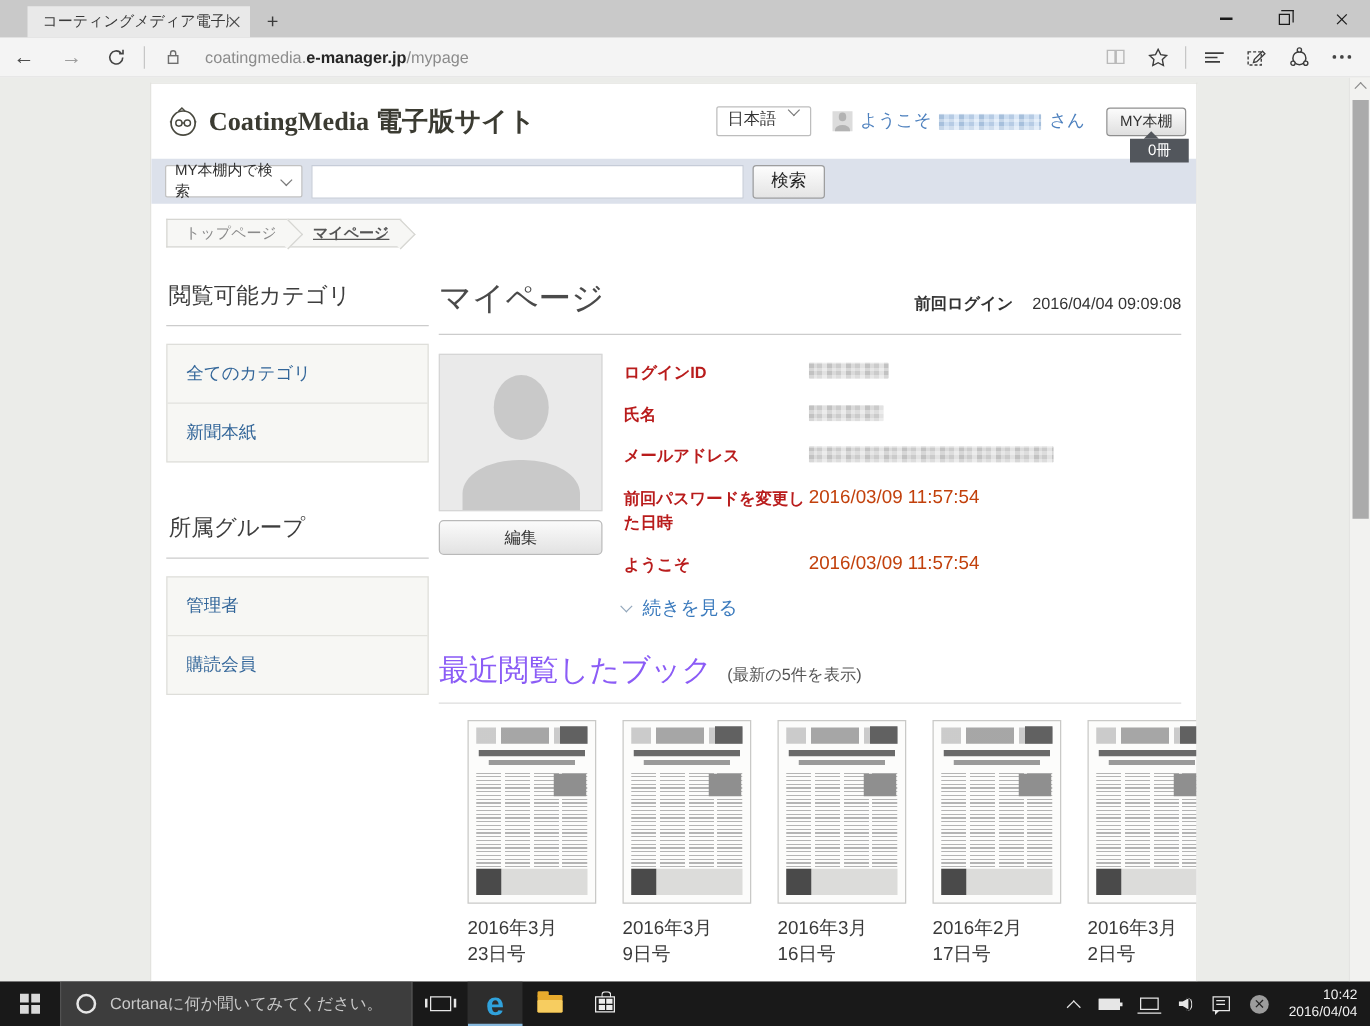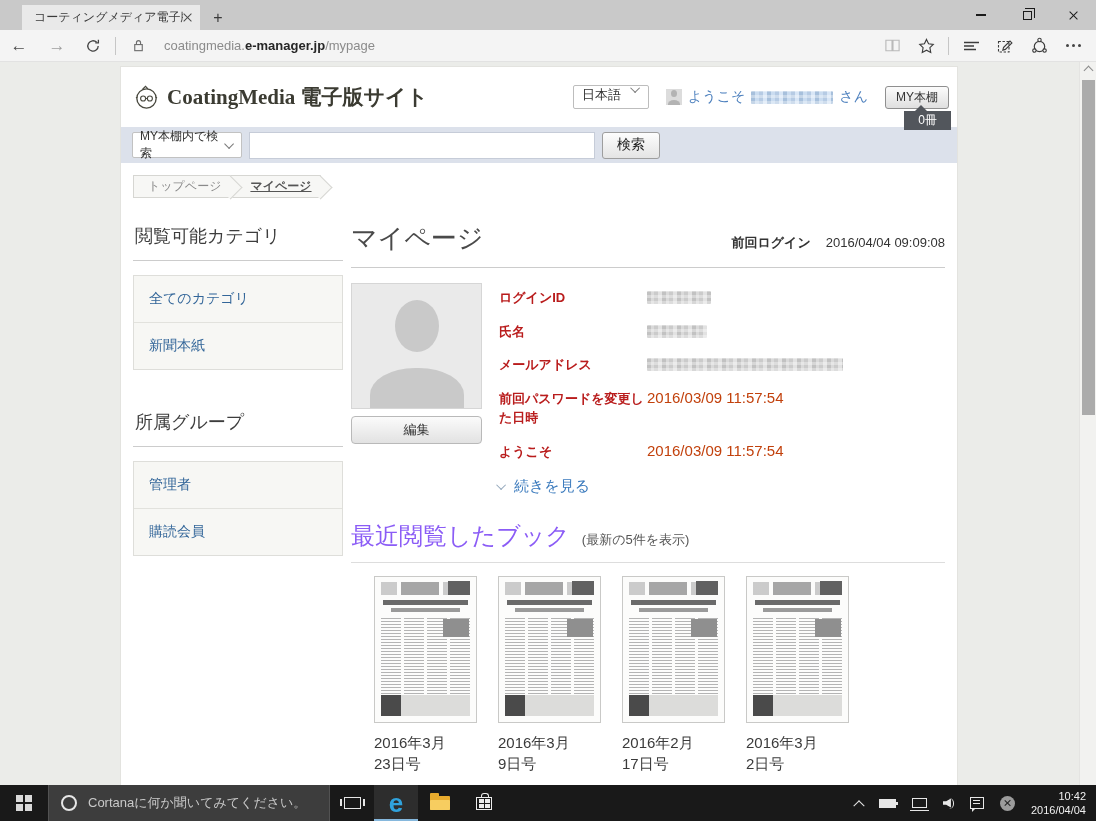--- a/index.html
+++ b/index.html
@@ -388,20 +388,31 @@
                   <span class="np-headline"></span>
                   <span class="np-headline2"></span>
                   <span class="np-body"></span>
                   <span class="np-img"></span>
                   <span class="np-ad"></span>
               </div>
               <div class="book-caption">2016年3月9日号</div>
             </div>
             <div class="book-card">
               <div class="thumb">
+                <span class="np-mast"></span>
+                  <span class="np-headline"></span>
+                  <span class="np-headline2"></span>
+                  <span class="np-body"></span>
+                  <span class="np-img"></span>
+                  <span class="np-ad"></span>
+              </div>
+              <div class="book-caption">2016年3月16日号</div>
+            </div>
+            <div class="book-card">
+              <div class="thumb">
                 <span class="np-mast np-mast-dark"></span>
                   <span class="np-headline"></span>
                   <span class="np-headline2"></span>
                   <span class="np-body"></span>
                   <span class="np-img"></span>
                   <span class="np-ad"></span>
               </div>
               <div class="book-caption">2016年2月17日号</div>
             </div>
             <div class="book-card">

